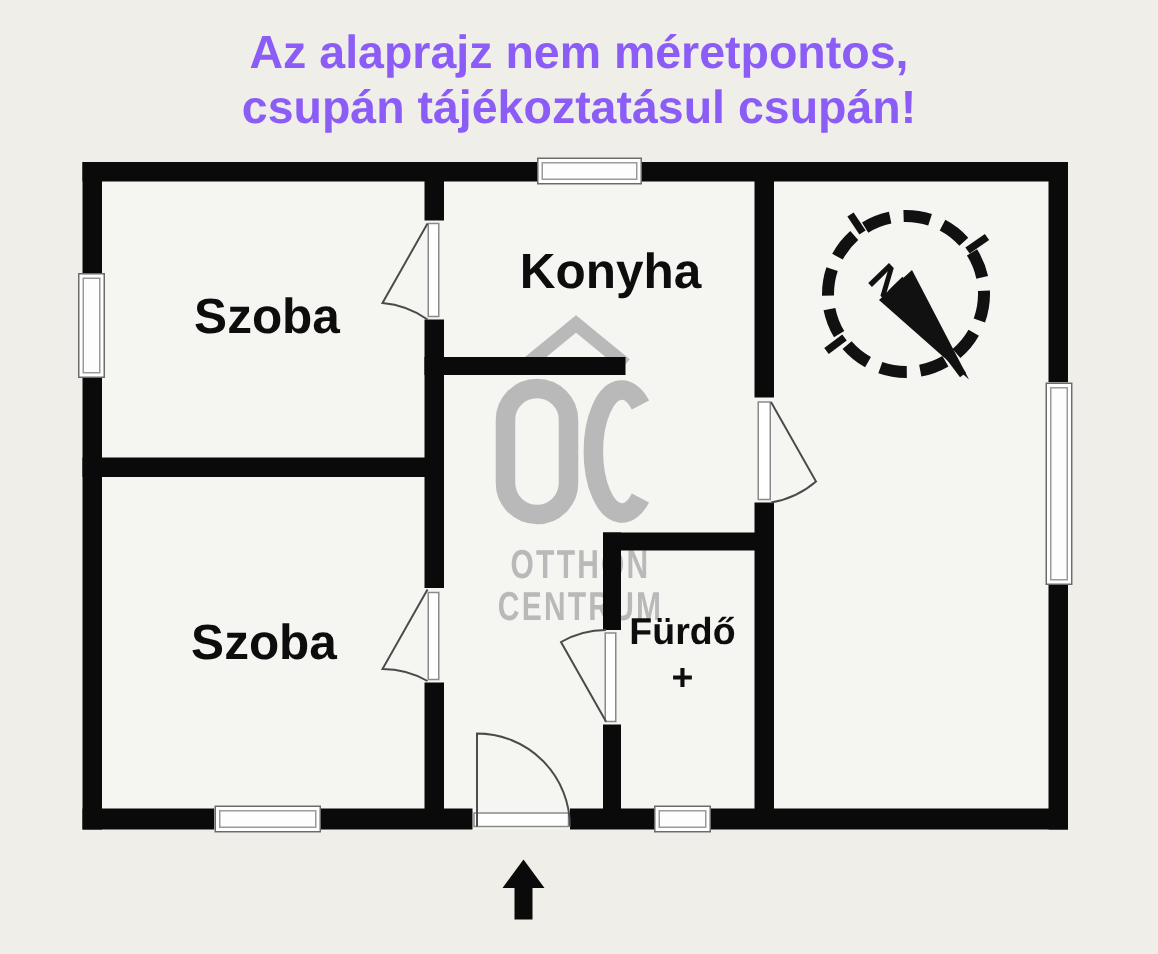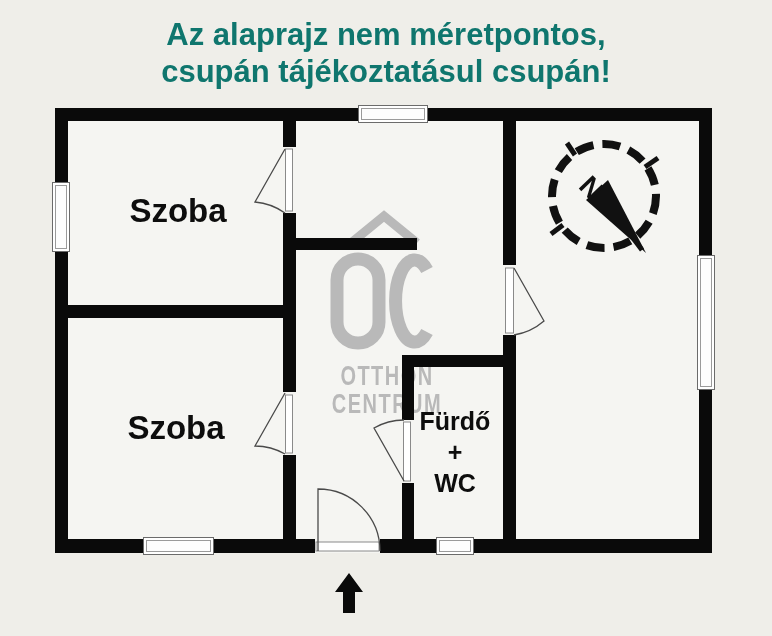--- a/index.html
+++ b/index.html
@@ -8,21 +8,21 @@
     background:#efeee9;
     font-family:"Liberation Sans", sans-serif;
     position:relative;
     overflow:hidden;
   }
   .stage{position:absolute;left:0;top:0;width:772px;height:636px;}
 
   
   .title{
     position:absolute;left:0;top:16px;width:772px;
-    text-align:center;color:#0f766e;font-weight:bold;
+    text-align:center;color:#8b5cf6;font-weight:bold;
     font-size:31px;line-height:37px;letter-spacing:0px;
   }
 
   
   .room-fill{
     position:absolute;left:55px;top:108px;width:657px;height:445px;
     background:#f5f5f2;z-index:0;
   }
   .wm-text{
     position:absolute;color:#b9b9b9;font-weight:bold;text-align:center;
@@ -139,20 +139,20 @@
       <line x1="563" y1="225" x2="551" y2="234" stroke="#111111" stroke-width="5"></line>
       <line x1="633" y1="238" x2="642" y2="250" stroke="#111111" stroke-width="5"></line>
       <polygon points="646,253 608,180 586,200" fill="#111111"></polygon>
       <text x="584" y="190" font-size="28" font-weight="bold" fill="#111111" font-family="Liberation Sans, sans-serif" transform="rotate(46 584 181)">N</text>
     </g>
 
     <polygon points="349,573 363,592 355,592 355,613 343,613 343,592 335,592" fill="#0a0a0a"></polygon>
   </svg>
 
   <div class="room-label big" style="left:98px;top:193px;width:160px;">Szoba</div>
+  <div class="room-label big" style="left:327px;top:163px;width:160px;">Konyha</div>
   <div class="room-label big" style="left:96px;top:410px;width:160px;">Szoba</div>
   <div class="room-label small" style="left:405px;top:406px;width:100px;">
     <div>Fürdő</div>
     <div>+</div>
-    <div>WC</div>
   </div>
 
 </div>
 
 </body></html>

